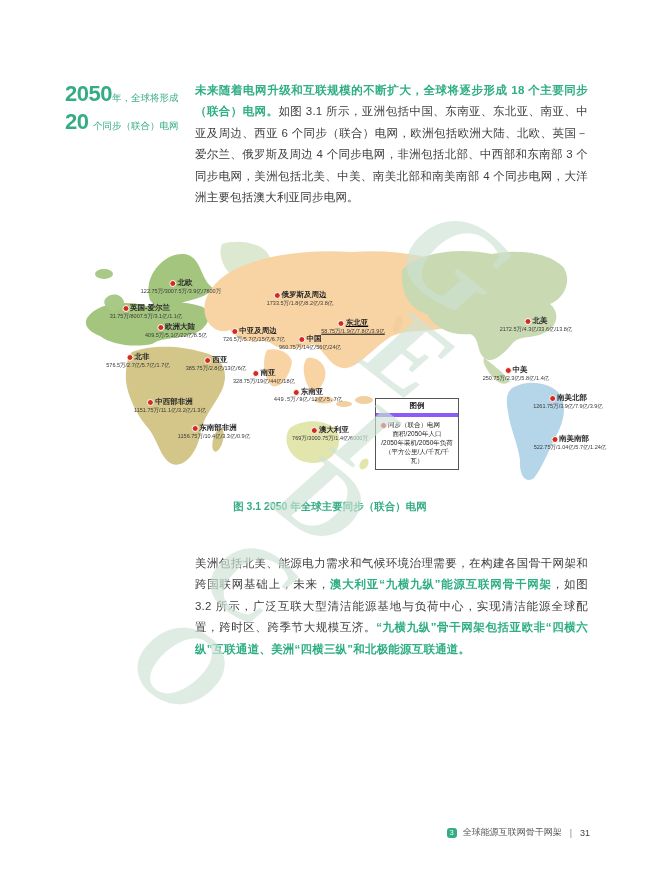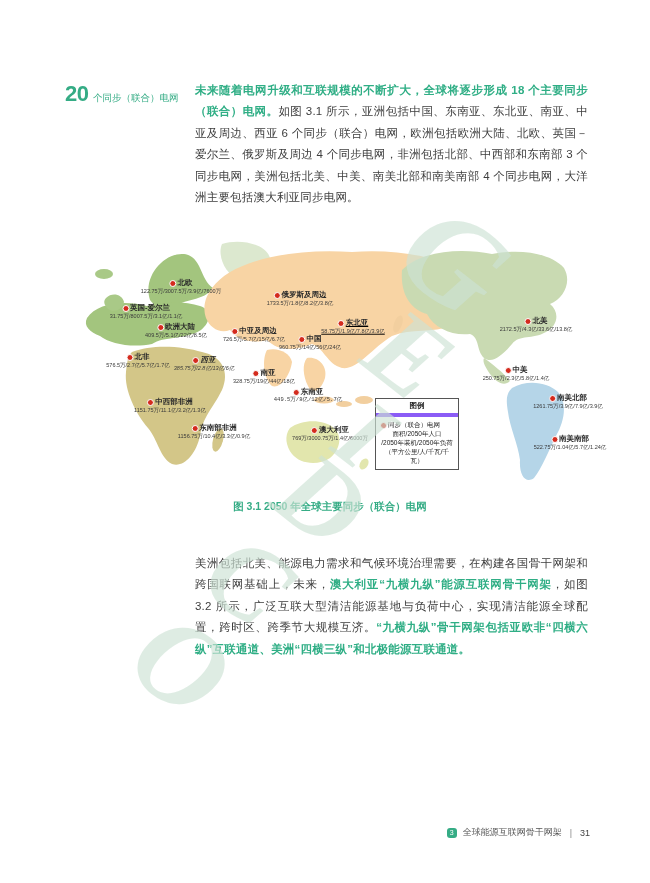--- a/index.html
+++ b/index.html
@@ -60,20 +60,23 @@
   .footer .sep{margin:0 8px;color:#888;}
   .footer .pg{color:#444;}
 </style>
 </head>
 <body>
 
 <div class="page">
 
   <div class="stat">
     <div class="row">
+      <span class="big">2050</span><span class="small">年，</span><span class="small">全球将形成</span>
+    </div>
+    <div class="row">
       <span class="big">20</span>
       <span class="small">个同步（联合）电网</span>
     </div>
   </div>
 
   <div class="para p1">
     <span class="em">未来随着电网升级和互联规模的不断扩大，全球将逐步形成 18 个主要同步（联合）电网。</span><span>如图 3.1 所示，亚洲包括中国、东南亚、东北亚、南亚、中亚及周边、西亚 6 个同步（联合）电网，欧洲包括欧洲大陆、北欧、英国－爱尔兰、俄罗斯及周边 4 个同步电网，非洲包括北部、中西部和东南部 3 个同步电网，美洲包括北美、中美、南美北部和南美南部 4 个同步电网，大洋洲主要包括澳大利亚同步电网。</span>
   </div>
 
   <div class="map">
@@ -140,21 +143,21 @@
           <div class="vl">960.75万/14亿/56亿/24亿</div>
         </div>
         <div class="map-label" style="left: 245px; top: 79px; text-decoration: underline;">
           <div class="nm"><span class="mk"></span>东北亚</div>
           <div class="vl">58.75万/1.9亿/7.8亿/3.9亿</div>
         </div>
         <div class="map-label" style="left: 30px; top: 113px;">
           <div class="nm"><span class="mk"></span>北非</div>
           <div class="vl">576.5万/2.7亿/5.7亿/1.7亿</div>
         </div>
-        <div class="map-label" style="left: 96px; top: 116px; font-style: italic;">
+        <div class="map-label" style="left: 108px; top: 116px;">
           <div class="nm"><span class="mk"></span>西亚</div>
           <div class="vl">385.75万/2.8亿/13亿/6亿</div>
         </div>
         <div class="map-label" style="left: 156px; top: 129px;">
           <div class="nm"><span class="mk"></span>南亚</div>
           <div class="vl">328.75万/19亿/44亿/18亿</div>
         </div>
         <div class="map-label" style="left: 200px; top: 148px; font-family: Liberation Mono, monospace;">
           <div class="nm"><span class="mk"></span>东南亚</div>
           <div class="vl">449.5万/8亿/12亿/5.7亿</div>

